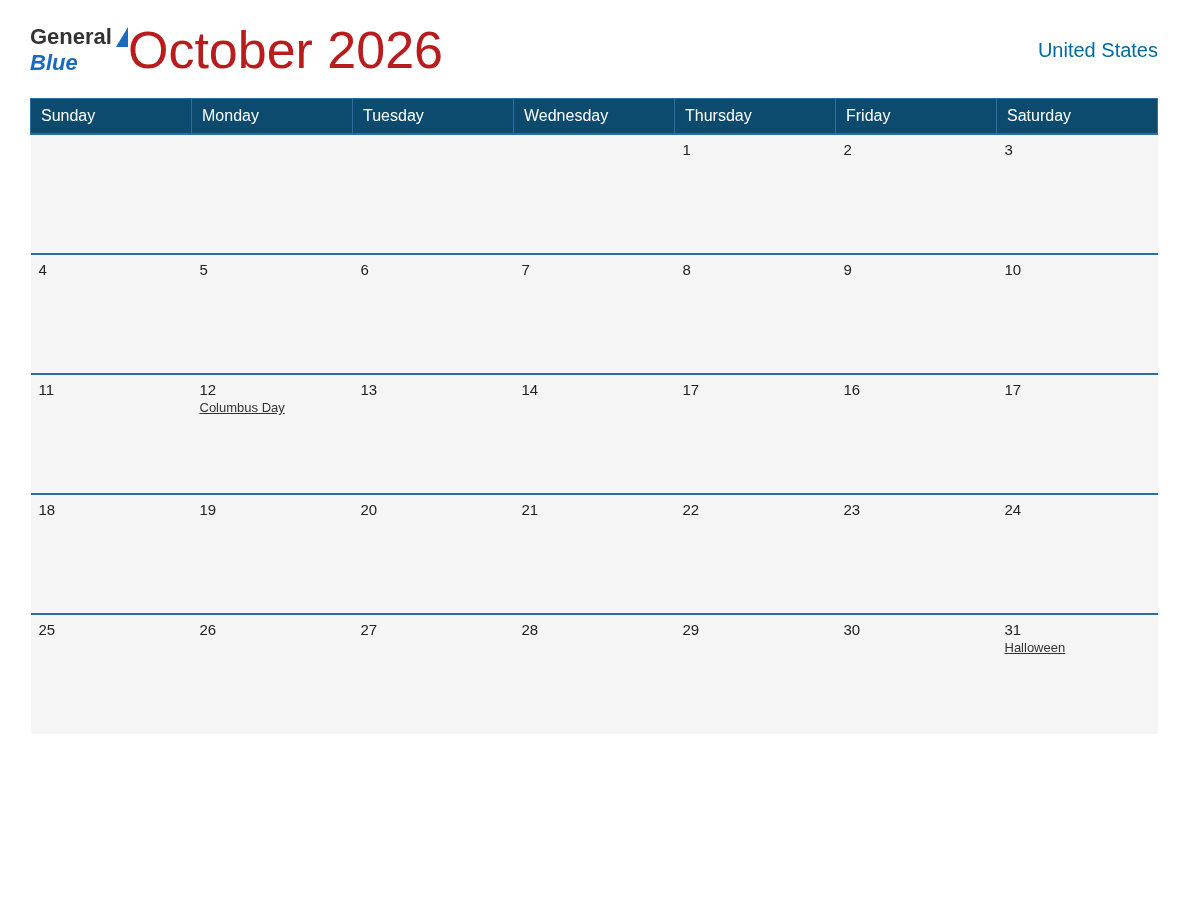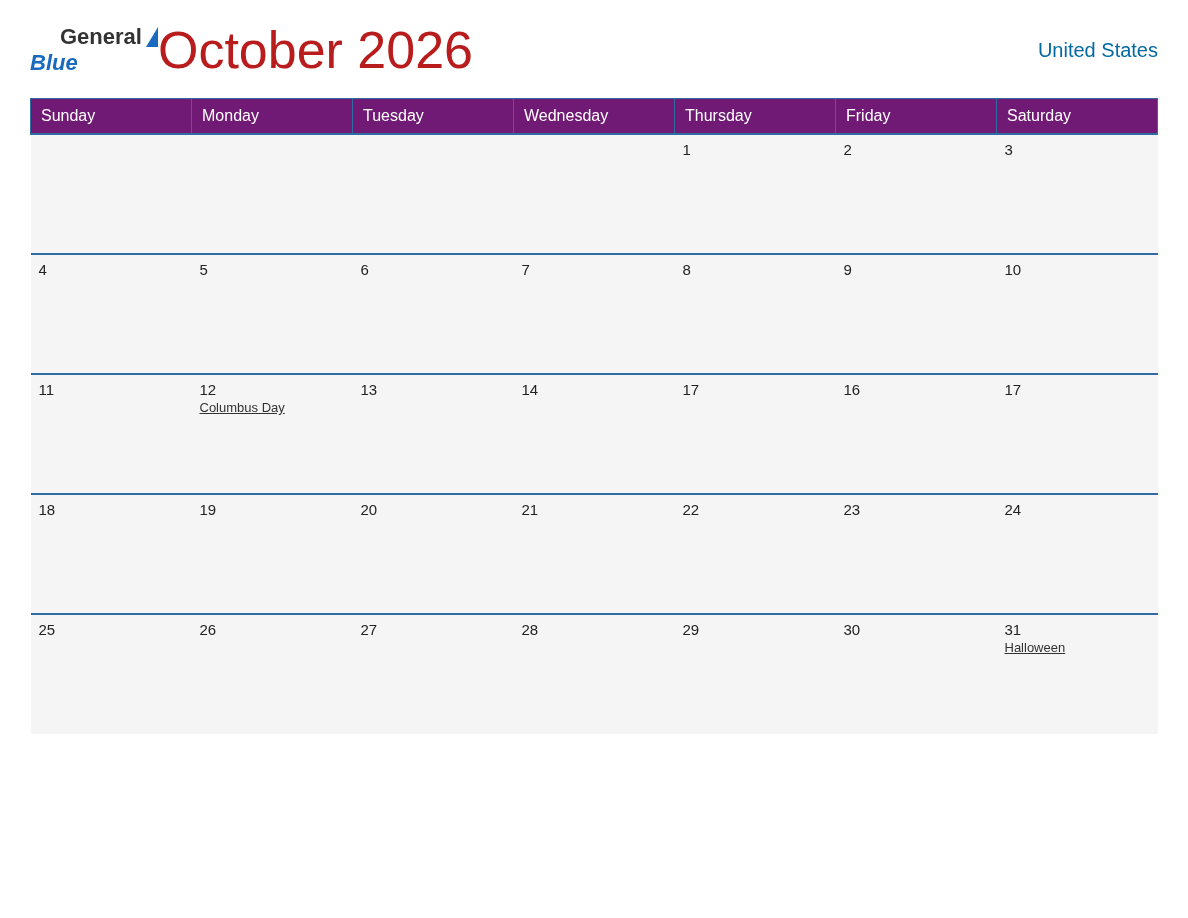--- a/index.html
+++ b/index.html
@@ -23,21 +23,20 @@
     }
     .logo {
       display: flex;
       flex-direction: column;
       align-items: flex-start;
     }
     .logo-text {
       display: flex;
       align-items: center;
       gap: 2px;
-      margin-left: 30px;
     }
     .logo-general {
       font-size: 22px;
       font-weight: bold;
       color: #333;
     }
     .logo-triangle {
       width: 0;
       height: 0;
       border-left: 12px solid transparent;
@@ -62,21 +61,21 @@
       font-size: 20px;
       color: #0369a1;
       text-align: right;
       min-width: 160px;
     }
     .calendar {
       width: 100%;
       border-collapse: collapse;
     }
     .calendar thead tr th {
-      background: #701a75;
+      background: #0c4a6e;
       color: #fff;
       font-size: 16px;
       font-weight: 400;
       padding: 8px 10px;
       text-align: left;
       border: 1px solid #2e6da4;
     }
     .calendar tbody tr td {
       border-top: 2px solid #2e6da4;
       vertical-align: top;

